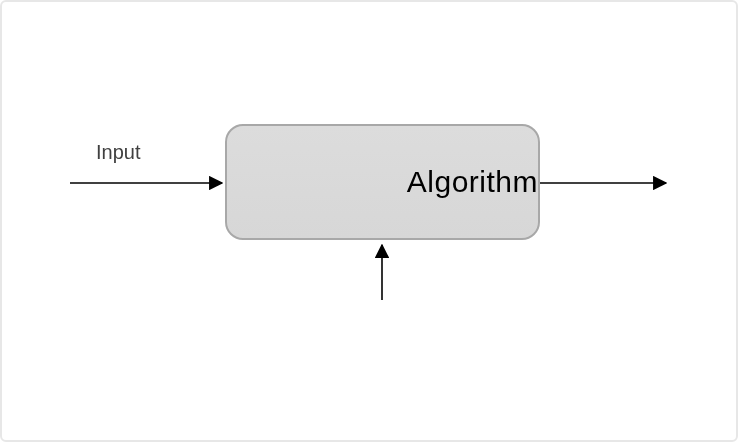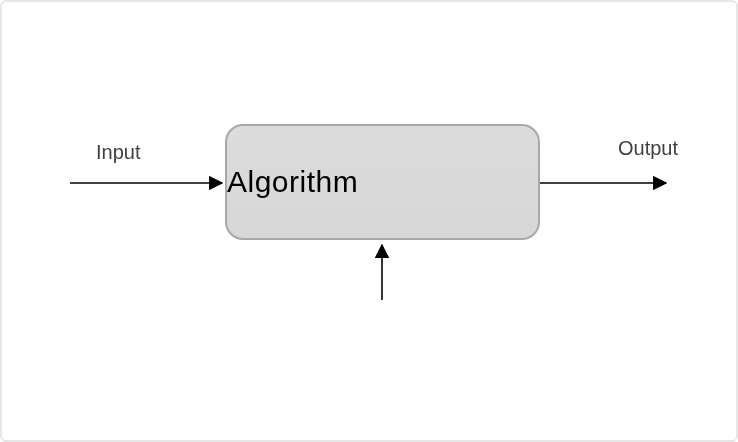--- a/index.html
+++ b/index.html
@@ -31,21 +31,21 @@
     left: 223px;
     top: 122px;
     width: 315px;
     height: 116px;
     box-sizing: border-box;
     background: linear-gradient(180deg, #dcdcdc 0%, #d7d7d7 100%);
     border: 2px solid #a8a8a8;
     border-radius: 18px;
     display: flex;
     align-items: center;
-    justify-content: flex-start;
+    justify-content: flex-end;
   }
   .node-label {
     font-size: 30px;
     color: #000000;
     letter-spacing: 0.5px;
   }
   .edge-label {
     position: absolute;
     font-size: 20px;
     color: #404040;
@@ -72,16 +72,15 @@
     <line x1="538" y1="181" x2="664" y2="181" stroke="#000000" stroke-width="1.6" marker-end="url(#arrowhead)"></line>
     <line x1="380" y1="298" x2="380" y2="243" stroke="#000000" stroke-width="1.6" marker-end="url(#arrowhead)"></line>
   </svg>
 
   <div class="node">
     <span class="node-label">Algorithm</span>
   </div>
 
   <div class="edge-label label-input">Input</div>
 
-  <div class="edge-label label-output">Output</div>
 
 
 </div>
 
 </body></html>

